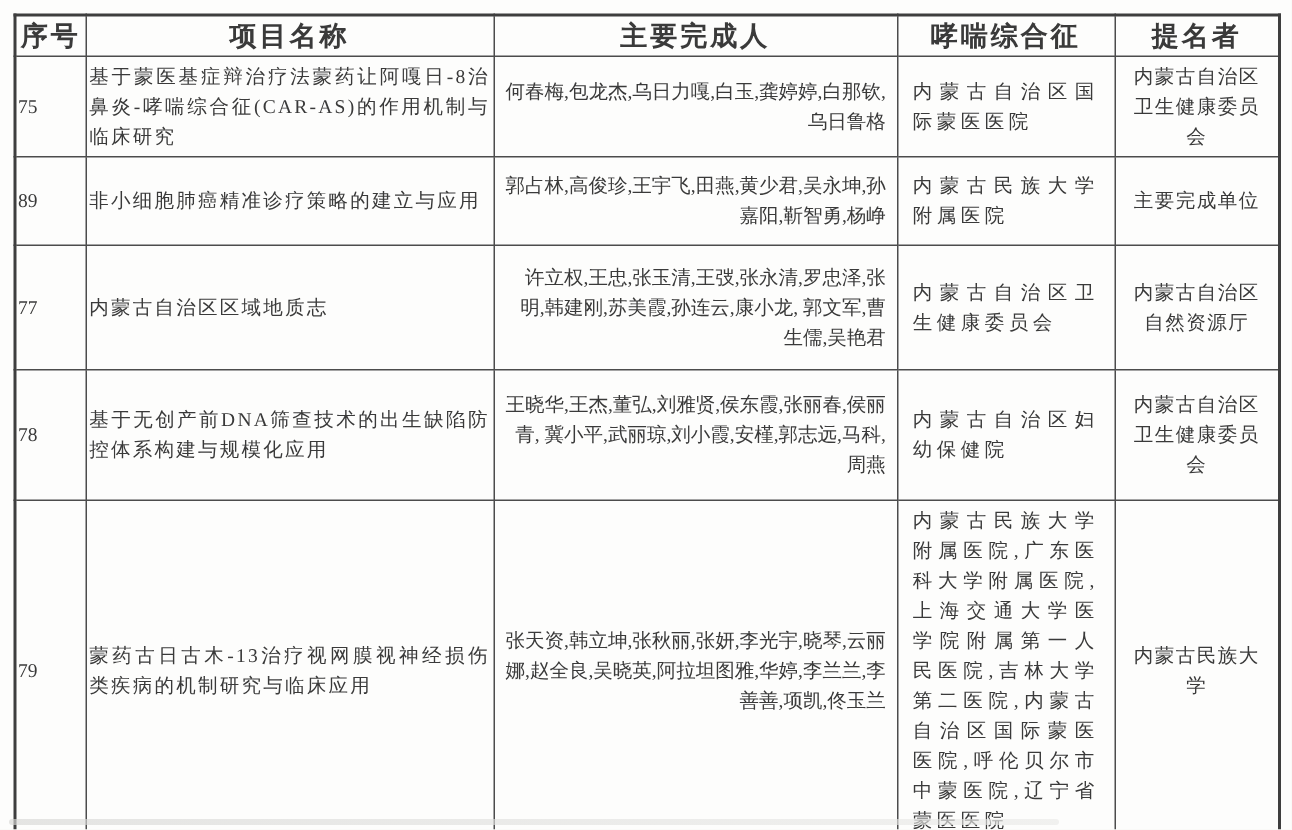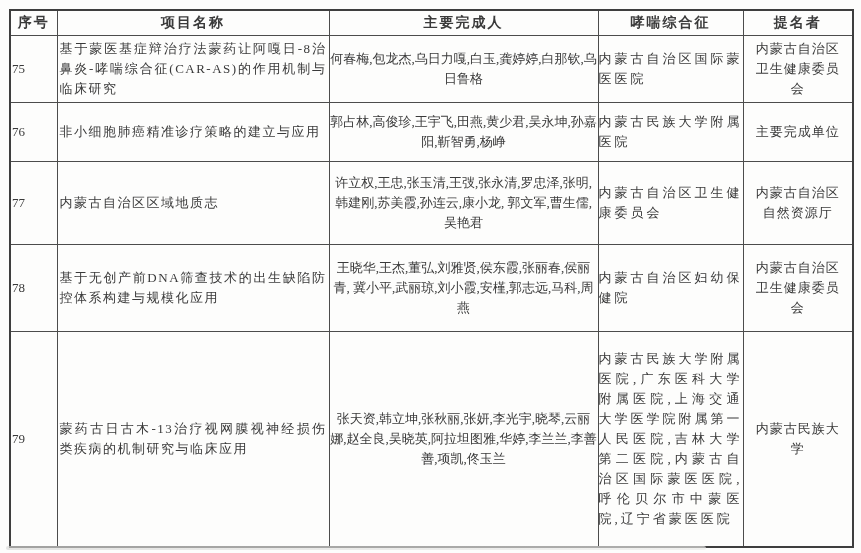--- a/index.html
+++ b/index.html
@@ -30,43 +30,43 @@
     overflow: hidden;
     word-break: break-all;
   }
   .doc-table thead tr { height: 25px; }
   .doc-table tbody tr:nth-child(1) { height: 64px; }
   .doc-table tbody tr:nth-child(2) { height: 59px; }
   .doc-table tbody tr:nth-child(3) { height: 83px; }
   .doc-table tbody tr:nth-child(4) { height: 87px; }
   .doc-table tbody tr:nth-child(5) { height: 216px; }
   .doc-table th {
-    font-size: 14px;
+    font-size: 18px;
     font-weight: bold;
     letter-spacing: 2px;
     text-align: center;
     padding: 1px 2px;
   }
   .doc-table td {
     font-size: 13px;
     line-height: 20px;
   }
   .c-no   { text-align: left; }
   .c-project {
     text-align: justify;
     padding: 3px 2px;
     letter-spacing: 1.5px;
   }
   .c-people {
-    text-align: center;
-    padding: 3px 0;
+    text-align: right;
+    padding: 3px 7px;
   }
   .c-unit {
     text-align: justify;
-    padding: 3px 0;
+    padding: 3px 10px;
     letter-spacing: 3px;
     margin-top: 8px;
   }
   .c-nom {
     text-align: center;
     padding: 3px 8px;
     letter-spacing: 1px;
   }
   
   .scan-shadow {
@@ -104,21 +104,21 @@
     </thead>
     <tbody>
       <tr>
         <td class="c-no">75</td>
         <td class="c-project">基于蒙医基症辩治疗法蒙药让阿嘎日-8治鼻炎-哮喘综合征(CAR-AS)的作用机制与临床研究</td>
         <td class="c-people">何春梅,包龙杰,乌日力嘎,白玉,龚婷婷,白那钦,乌日鲁格</td>
         <td class="c-unit">内蒙古自治区国际蒙医医院</td>
         <td class="c-nom">内蒙古自治区卫生健康委员会</td>
       </tr>
       <tr>
-        <td class="c-no">76</td>
+        <td class="c-no">89</td>
         <td class="c-project">非小细胞肺癌精准诊疗策略的建立与应用</td>
         <td class="c-people">郭占林,高俊珍,王宇飞,田燕,黄少君,吴永坤,孙嘉阳,靳智勇,杨峥</td>
         <td class="c-unit">内蒙古民族大学附属医院</td>
         <td class="c-nom">主要完成单位</td>
       </tr>
       <tr>
         <td class="c-no">77</td>
         <td class="c-project">内蒙古自治区区域地质志</td>
         <td class="c-people">许立权,王忠,张玉清,王弢,张永清,罗忠泽,张明,韩建刚,苏美霞,孙连云,康小龙, 郭文军,曹生儒,吴艳君</td>
         <td class="c-unit">内蒙古自治区卫生健康委员会</td>

